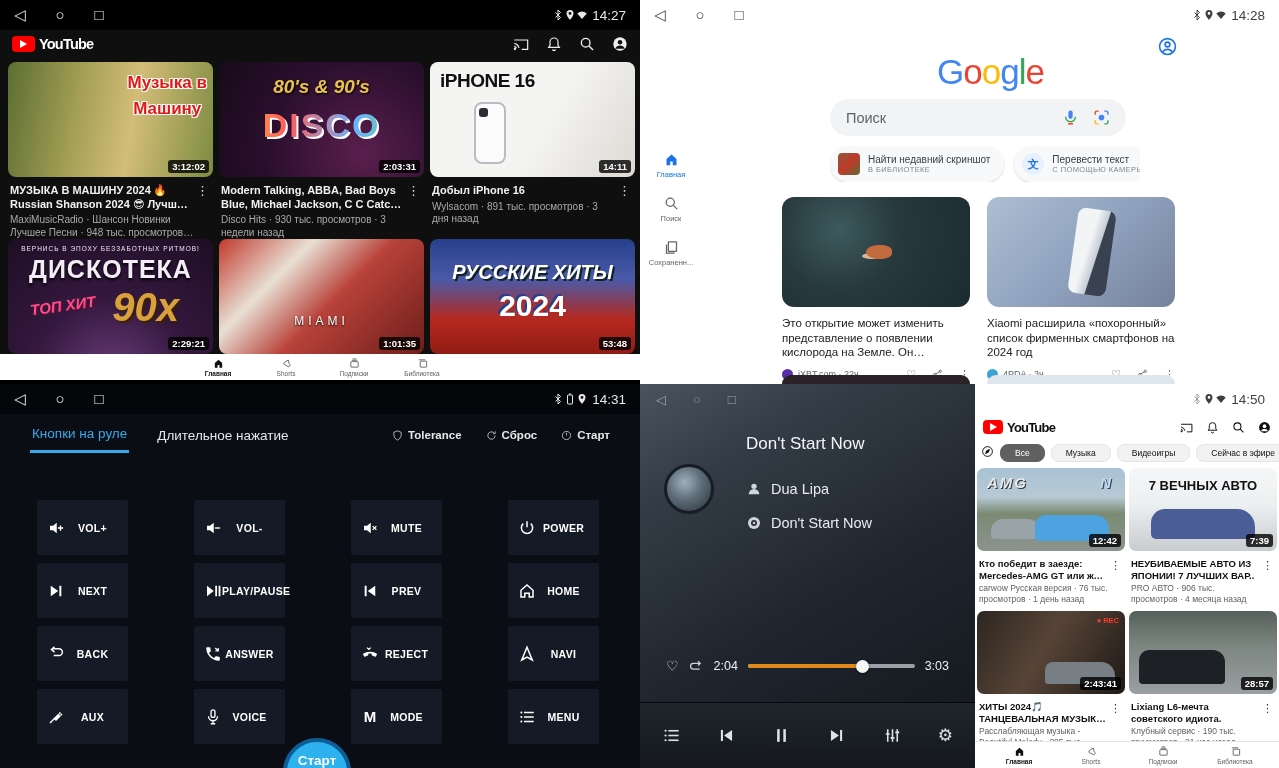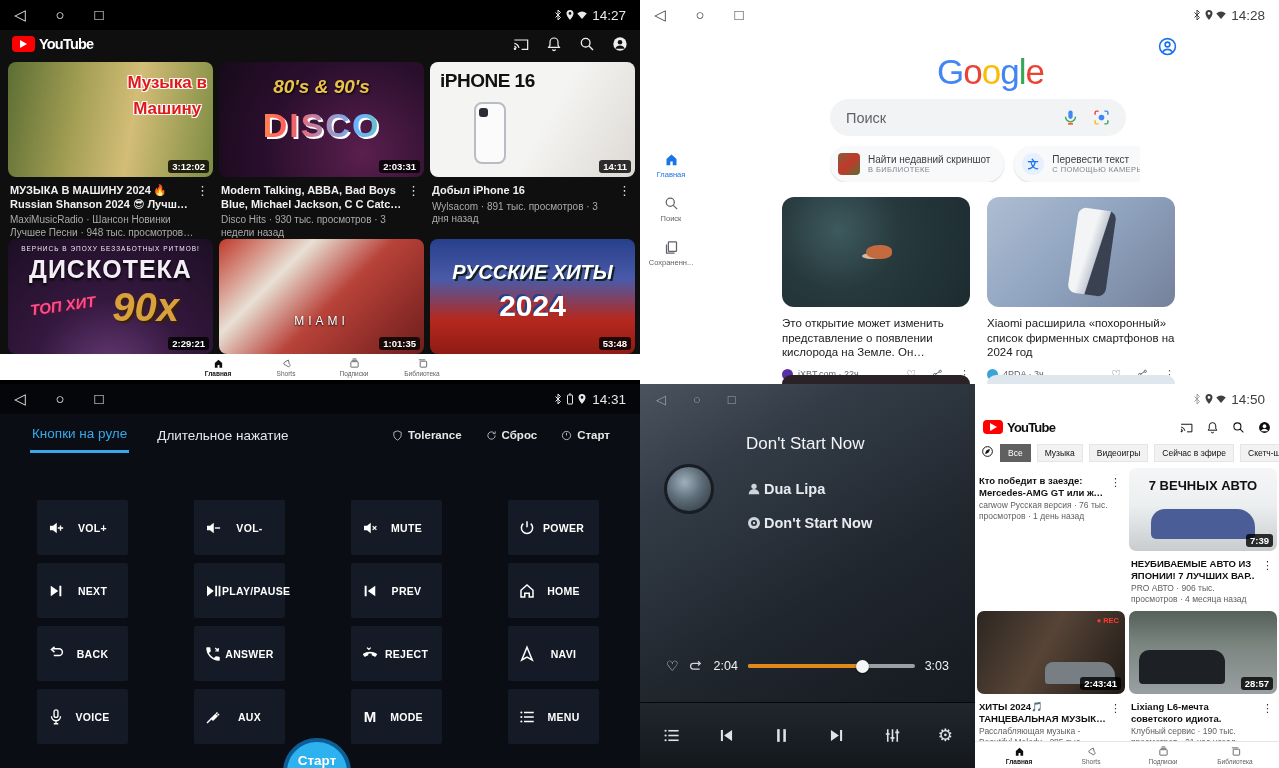--- a/index.html
+++ b/index.html
@@ -168,22 +168,22 @@
     font-size:13.5px; font-weight:bold; }
 
   
   #q-bm { color:#eceff1; }
   .pl-nav { position:absolute; left:16px; top:8px; display:flex; gap:27px; color:#9aa2aa;
     font-size:13px; }
   .pl-title { position:absolute; left:106px; top:50px; font-size:17px; color:#f2f4f6; }
   .pl-art { position:absolute; left:24px; top:80px; width:50px; height:50px; border-radius:50%;
     background:radial-gradient(circle at 40% 35%,#9fb0bd 0%,#5d6c77 45%,#27313a 100%);
     border:3px solid #171d23; }
-  .pl-row { position:absolute; left:106px; display:flex; align-items:center; gap:2px;
-    font-size:14.5px; color:#e8ebee;font-weight:bold; }
+  .pl-row { position:absolute; left:106px; display:flex; align-items:center; gap:9px;
+    font-size:14.5px; color:#e8ebee; }
   .pl-row svg { width:16px; height:16px; }
   .pl-progress { position:absolute; left:0; right:0; top:272px; height:20px;
     display:flex; align-items:center; padding:0 26px; gap:10px; }
   .pl-progress .ht { font-size:14px; color:#cfd5da; }
   .pl-progress svg.rep { width:15px; height:15px; }
   .pl-time { font-size:12.5px; color:#eef1f3; }
   .pl-bar { flex:1; height:4px; background:#9aa0a6; border-radius:2px; position:relative; }
   .pl-fill { height:4px; background:#e0891a; border-radius:2px; }
   .pl-thumb { position:absolute; top:-4.5px; width:13px; height:13px; border-radius:50%;
     background:#f4f6f7; box-shadow:0 1px 2px rgba(0,0,0,.6); }
@@ -194,21 +194,21 @@
   .pl-ctrl .gearc { font-size:17px; color:#dfe3e6; }
 
   
   #q-br { color:#0f0f0f; }
   #q-br .yt-header { height:26px; padding:0 8px; }
   #q-br .yt-word { color:#0f0f0f; font-size:13px; }
   #q-br .yt-play { width:20px; height:14px; }
   #q-br .yt-hicons { gap:13px; }
   #q-br .yt-hicons svg { width:13px; height:13px; }
   .chips { display:flex; align-items:center; gap:6px; padding:4px 6px; overflow:hidden; }
-  .chip { flex:none; font-size:8.5px; padding:3px 7px; border-radius:0; background:#f2f2f2;
+  .chip { flex:none; font-size:8.5px; padding:3px 14px; border-radius:8px; background:#f2f2f2;
     border:1px solid #e5e5e5; color:#0f0f0f; white-space:nowrap; }
   .chip.sel { background:#606060; border-color:#606060; color:#fff; }
   .compass svg { width:13px; height:13px; }
   .ytl-grid { display:grid; grid-template-columns:148px 148px; column-gap:4px; padding:2px 2px 0; }
   .ytl-grid .thumb { width:148px; height:83px; border-radius:7px; }
   .ytl-grid .vcard { width:148px; margin-bottom:7px; }
   .ytl-grid .vtitle { color:#0f0f0f; font-size:9.5px; line-height:11.5px; }
   .ytl-grid .vmeta { color:#606060; font-size:8.5px; line-height:10.5px; margin-top:2px; }
   .ytl-grid .more { color:#333; font-size:11px; }
   .th-amg { background:linear-gradient(180deg,#a8c2d4 0%,#b7c9d4 35%,#7a8a72 55%,#8b948f 100%);
@@ -675,33 +675,33 @@
       <span class="lbl">REJECT</span>
       </div>
     <div class="swc-btn">
       <svg viewBox="0 0 24 24" fill="none" stroke="#fff" stroke-width="2">
           <path d="M12 3l7 17-7-4-7 4z"></path>
         </svg>
       <span class="lbl">NAVI</span>
       </div>
 
     <div class="swc-btn">
-      <svg viewBox="0 0 24 24" fill="none" stroke="#fff" stroke-width="1.8">
-          <rect x="9.4" y="2.5" width="5.2" height="10" rx="2.6"></rect>
-          <path d="M6 11a6 6 0 0 0 12 0M12 17v4M9 21h6"></path>
-        </svg>
-      <span class="lbl">VOICE</span>
-      </div>
-    <div class="swc-btn">
       <svg viewBox="0 0 24 24" fill="none" stroke="#fff" stroke-width="2">
           <path d="M4 20l6-6"></path>
           <path d="M10 14l2 2 5-5-2-2z" fill="#fff"></path>
           <path d="M16 8l2-2M18 10l2-2"></path>
         </svg>
       <span class="lbl">AUX</span>
+      </div>
+    <div class="swc-btn">
+      <svg viewBox="0 0 24 24" fill="none" stroke="#fff" stroke-width="1.8">
+          <rect x="9.4" y="2.5" width="5.2" height="10" rx="2.6"></rect>
+          <path d="M6 11a6 6 0 0 0 12 0M12 17v4M9 21h6"></path>
+        </svg>
+      <span class="lbl">VOICE</span>
       </div>
     <div class="swc-btn">
       <span class="mchar">M</span>
       <span class="lbl">MODE</span>
       </div>
     <div class="swc-btn">
       <svg viewBox="0 0 24 24" fill="#fff">
           <circle cx="4.5" cy="6" r="1.4"></circle>
           <circle cx="4.5" cy="12" r="1.4"></circle>
           <circle cx="4.5" cy="18" r="1.4"></circle>
@@ -838,20 +838,27 @@
     <span class="chip sel">Все</span>
     <span class="chip">Музыка</span>
     <span class="chip">Видеоигры</span>
     <span class="chip">Сейчас в эфире</span>
     <span class="chip">Скетч-шоу</span>
 
   </div>
 
   <div class="ytl-grid">
     <div class="vcard">
+      <div class="thumb th-amg">
+        <span class="amg">AMG</span>
+        <span class="nlogo">N</span>
+        <span class="car2"></span>
+          <span class="car"></span>
+        <span class="dur">12:42</span>
+      </div>
       <div class="vinfo">
           <div class="vtxt">
         <div class="vtitle">Кто победит в заезде: Mercedes-AMG GT или же Hyu...</div>
         <div class="vmeta">carwow Русская версия · 76 тыс. просмотров · 1 день назад</div>
       </div>
           <span class="more">⋮</span>
         </div>
     </div>
     <div class="vcard">
       <div class="thumb th-civic">

